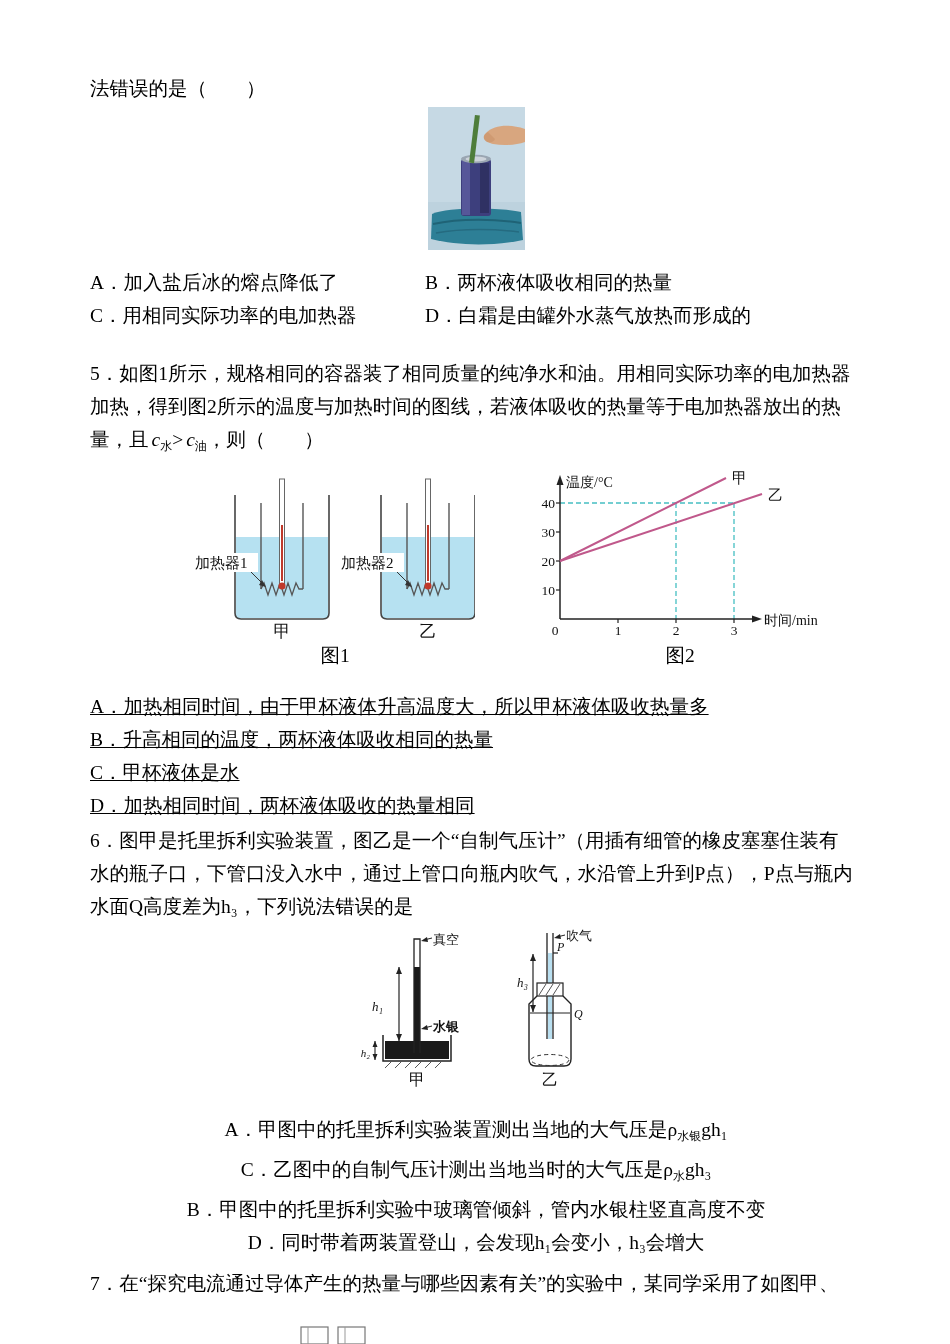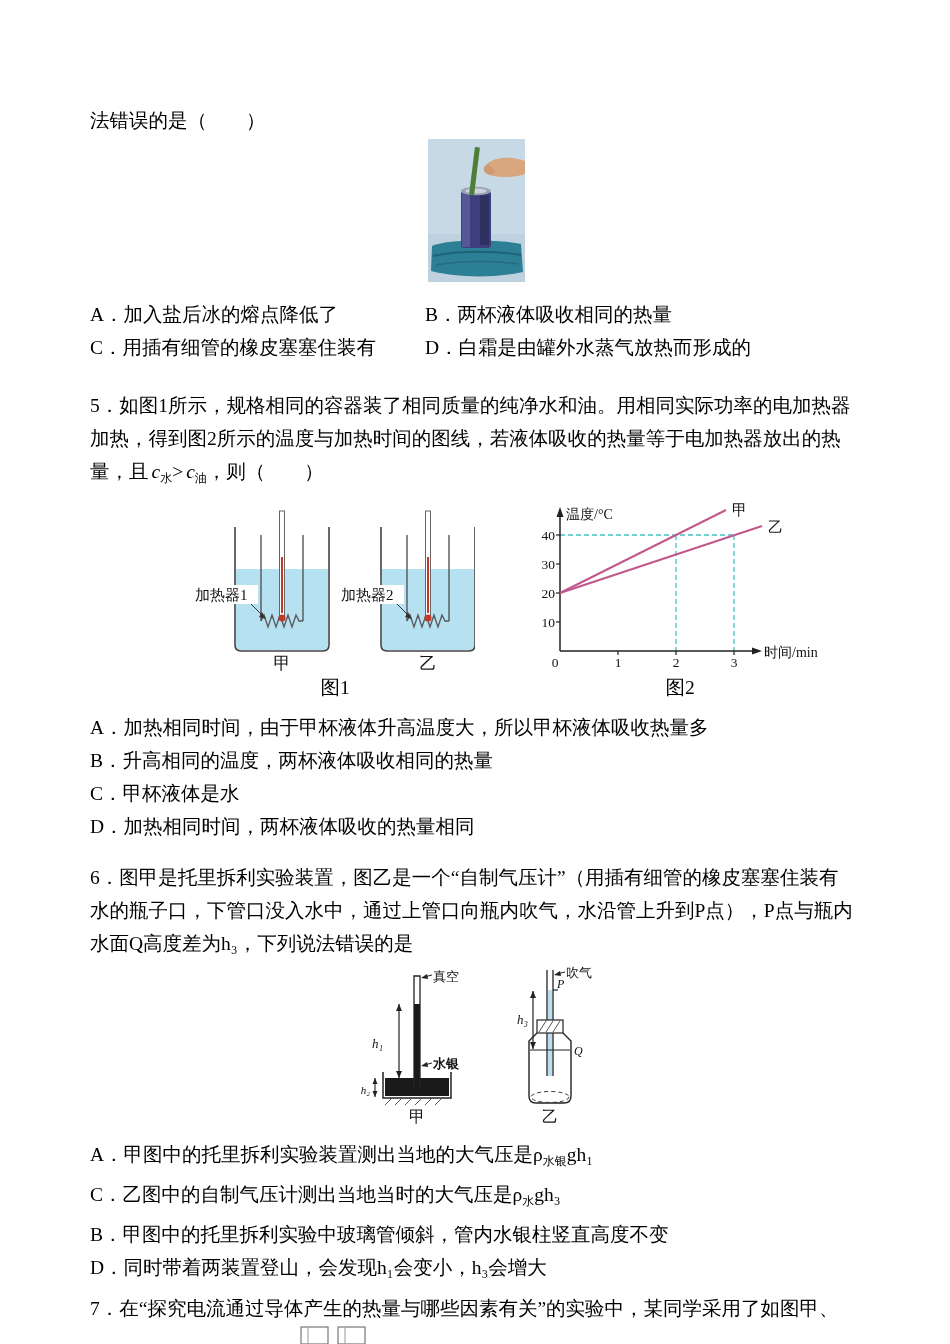--- a/index.html
+++ b/index.html
@@ -4,30 +4,30 @@
 <style>
   * { margin:0; padding:0; box-sizing:border-box; }
   html,body { background:#ffffff; }
   .page {
     position:relative;
     width:950px; height:1344px;
     background:#ffffff;
     color:#000;
     font-family:"Liberation Serif","DejaVu Serif",serif;
     font-size:19.5px;
-    padding:104px 88px 0 90px;
+    padding:72px 88px 0 90px;
     overflow:hidden;
   }
   .tline { line-height:33px; white-space:nowrap; }
   .opt-grid { display:grid; grid-template-columns:335px 1fr; margin-top:14px; }
   .fig-can-wrap { margin-top:2px; text-align:center; height:145px; }
   .stem5 { margin-top:25px; }
-  .stem6 { margin-top:18px; }
-  .q5opts { margin-top:8px; }
-  .q6opts { margin-top:12px; }
+  .stem6 { margin-top:2px; }
+  .q5opts { margin-top:19px;text-decoration:underline; }
+  .q6opts { margin-top:24px;text-align:center; }
   .q7line { margin-top:8px; }
   .fig5-row { display:flex; align-items:flex-end; gap:55px; margin:2px 0 0 105px; }
   .fig5-col { display:flex; flex-direction:column; align-items:center; }
   .caption { text-align:center; font-size:19.5px; line-height:30px;font-family:Liberation Serif, serif; }
   .fig6-wrap { margin:4px 0 0 255px; height:162px; }
   .sub { font-size:12px; vertical-align:-4px; }
   i.sym { font-style:italic; margin-left:3px; }
   svg text { font-family:"Liberation Serif","DejaVu Serif",serif; fill:#111; }
   .partial-fig { position:absolute; left:300px; top:1323px; }
 </style>
@@ -52,21 +52,21 @@
       <ellipse cx="48" cy="52" rx="10.5" ry="2.6" fill="#cdd3da"></ellipse>
       <rect x="44" y="8" width="5" height="48" fill="#4e7d3a" transform="rotate(7 46 32)"></rect>
       <path d="M97,22 C80,16 65,19 59,25 C55,29 57,35 65,37 C76,39 88,38 97,35 Z" fill="#d8a67f"></path>
       <path d="M60,25 C55,27 54,32 59,35 C62,36 66,35 67,32" fill="#cf9a72"></path>
     </svg>
   </div>
 
   <div class="opt-grid">
     <div class="tline">A．加入盐后冰的熔点降低了</div>
     <div class="tline">B．两杯液体吸收相同的热量</div>
-    <div class="tline">C．用插有细管的橡皮塞塞住装有</div>
+    <div class="tline">C．用相同实际功率的电加热器</div>
     <div class="tline">D．白霜是由罐外水蒸气放热而形成的</div>
   </div>
 
   <div class="stem5">
     <div class="tline">5．如图1所示，规格相同的容器装了相同质量的纯净水和油。用相同实际功率的电加热器</div>
     <div class="tline">加热，得到图2所示的温度与加热时间的图线，若液体吸收的热量等于电加热器放出的热</div>
     <div class="tline"><span>量，且</span><i class="sym">c</i><span class="sub">水</span><span>&gt;</span><i class="sym">c</i><span class="sub">油</span><span>，则（　　）</span></div>
   </div>
 
   <div class="fig5-row">

